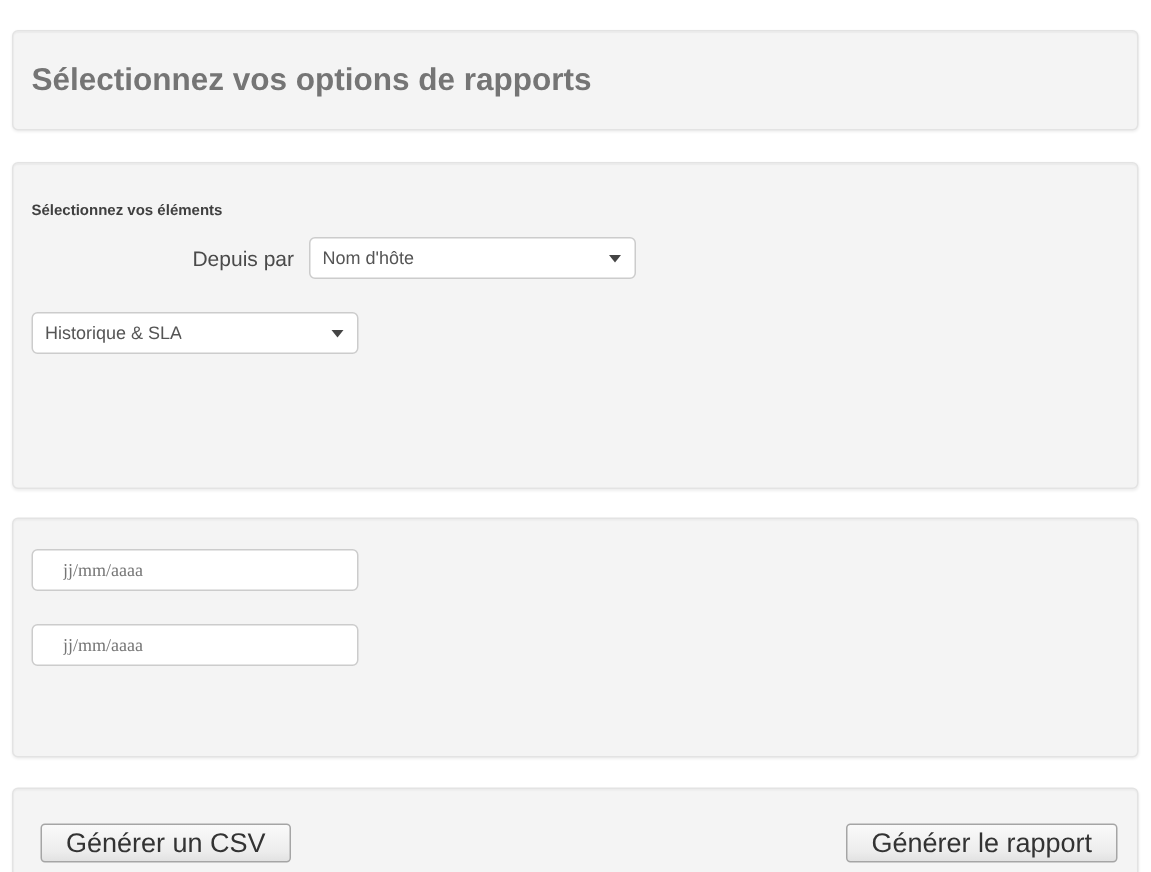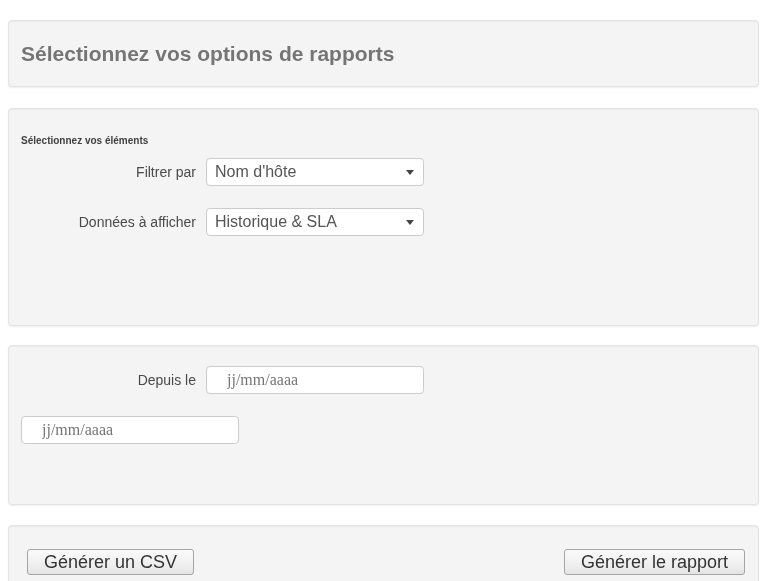--- a/index.html
+++ b/index.html
@@ -69,21 +69,21 @@
     color: #4a4a4a;
     line-height: 28px;
     white-space: nowrap;
   }
   .control {
     width: 218px;
     height: 28px;
     background: #ffffff;
     border: 1px solid #cccccc;
     border-radius: 4px;
-    font-size: 16px;
+    font-size: 12px;
     color: #555555;
   }
   .select-box {
     position: relative;
     display: flex;
     align-items: center;
     padding: 0 22px 0 8px;
     cursor: default;
   }
   .select-text {
@@ -135,41 +135,39 @@
 <div class="page">
 
   <div class="panel panel-header">
     <h1 class="page-title">Sélectionnez vos options de rapports</h1>
   </div>
 
   <div class="panel panel-elements">
     <h2 class="panel-heading">Sélectionnez vos éléments</h2>
 
     <div class="form-row">
-      <label class="form-label">Filtrer par</label>
+      <label class="form-label">Depuis par</label>
       <div class="control select-box">
         <span class="select-text">Nom d'hôte</span>
         <span class="caret-icon"></span>
       </div>
     </div>
 
 
     <div class="form-row">
-      <label class="form-label">Données à afficher</label>
       <div class="control select-box">
         <span class="select-text">Historique &amp; SLA</span>
         <span class="caret-icon"></span>
       </div>
     </div>
   </div>
 
   <div class="panel panel-period">
 
     <div class="form-row">
-      <label class="form-label">Depuis le</label>
       <input type="text" class="control text-input" placeholder="jj/mm/aaaa" style="">
     </div>
 
     <div class="form-row">
       <input type="text" class="control text-input" placeholder="jj/mm/aaaa" style="">
     </div>
   </div>
 
   <div class="panel panel-footer">
     <button class="btn">Générer un CSV</button>

